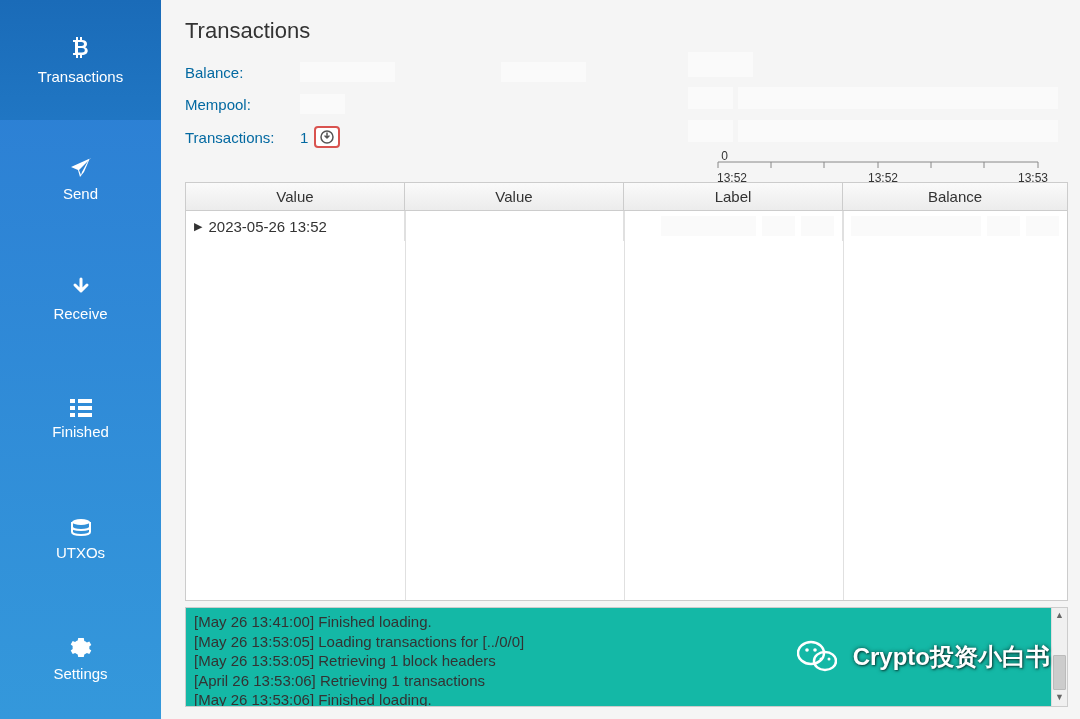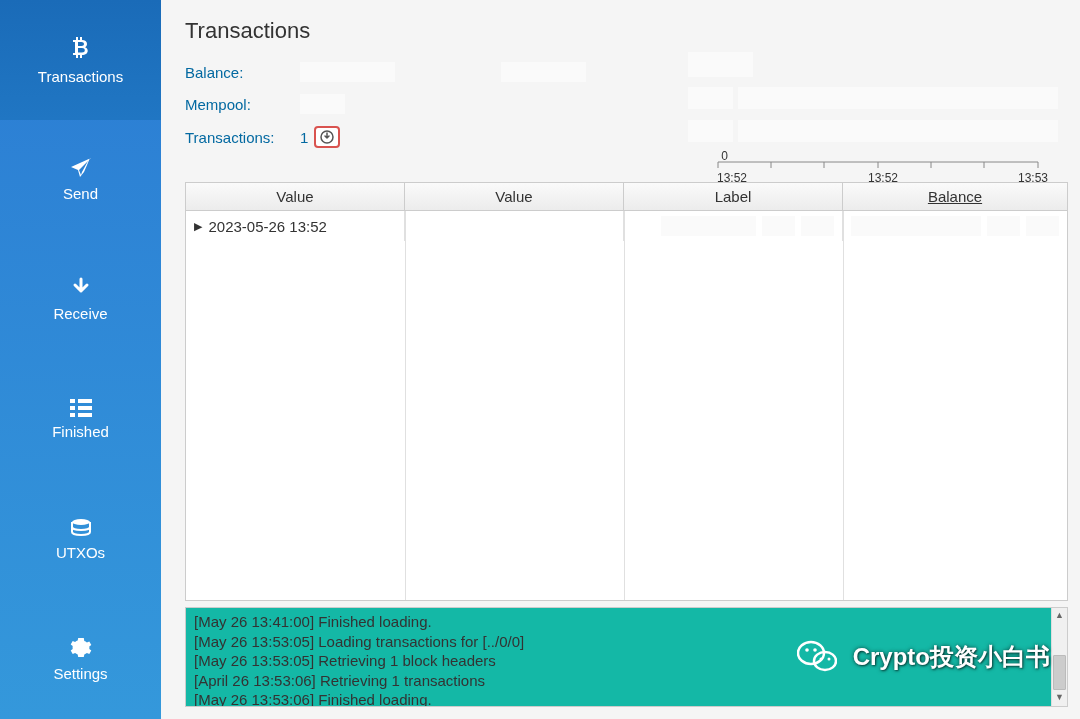--- a/index.html
+++ b/index.html
@@ -122,21 +122,21 @@
   padding: 5px 8px;
   font-size: 15px;
   color: #333;
   text-align: center;
   border-right: 1px solid #ccc;
 }
 .th:last-child { border-right: none; }
 .col-date { width: 219px; }
 .col-label { width: 219px; }
 .col-value { width: 219px; }
-.col-balance { flex: 1; text-decoration: underline; }
+.col-balance { flex: 1; }
 .table-body {
   flex: 1;
   overflow: auto;
   position: relative;
 }
 .table-row {
   display: flex;
   height: 30px;
   align-items: center;
 }

